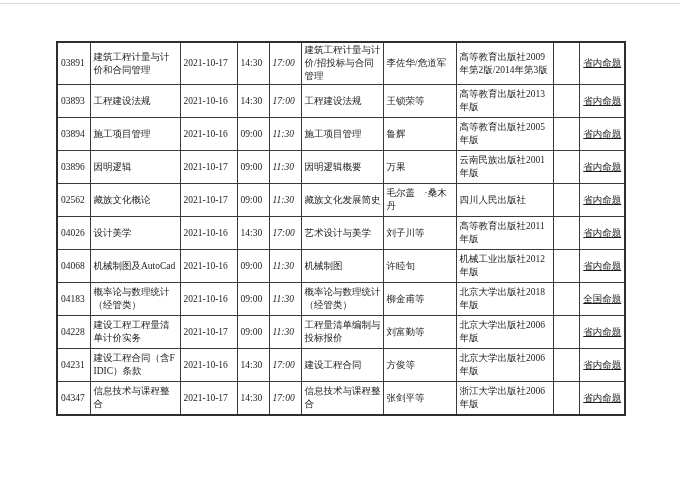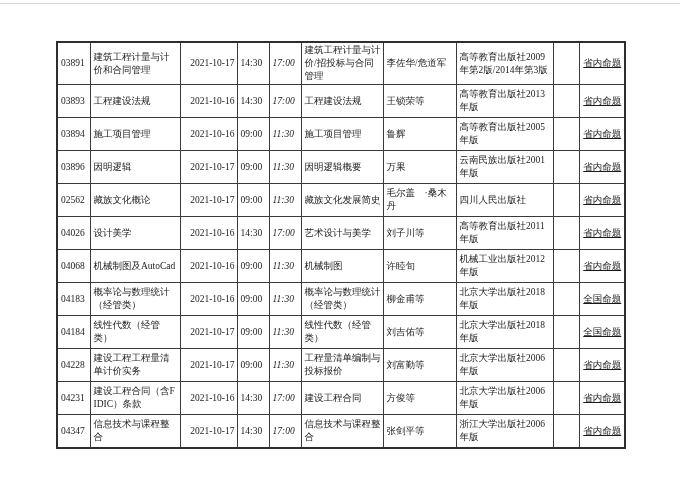--- a/index.html
+++ b/index.html
@@ -47,21 +47,21 @@
   col.c-date      { width: 57px; }
   col.c-start     { width: 32px; }
   col.c-end       { width: 32px; }
   col.c-textbook  { width: 82px; }
   col.c-author    { width: 73px; }
   col.c-publisher { width: 97px; }
   col.c-note      { width: 26px; }
   col.c-scope     { width: 46px; }
 
   td.col-code   { text-align: left; white-space: nowrap; padding: 1px; }
-  td.col-date   { text-align: right; white-space: nowrap; padding: 1px; }
+  td.col-date   { text-align: left; white-space: nowrap; padding: 1px; }
   td.col-start  { white-space: nowrap; padding: 1px; }
   td.col-end    { text-align: left; white-space: nowrap; padding: 1px; font-style: italic; }
   td.col-scope  { text-align: center; white-space: nowrap; padding: 1px 0; text-decoration: underline; }
   td.col-course, td.col-textbook, td.col-author, td.col-publisher { text-align: left; }
 </style>
 </head>
 <body>
 
 <div class="page-top-edge"></div>
 
@@ -169,32 +169,20 @@
         <td class="col-date">2021-10-16</td>
         <td class="col-start">09:00</td>
         <td class="col-end">11:30</td>
         <td class="col-textbook">概率论与数理统计（经管类）</td>
         <td class="col-author">柳金甫等</td>
         <td class="col-publisher">北京大学出版社2018年版</td>
         <td class="col-note"></td>
         <td class="col-scope">全国命题</td>
       </tr>
       <tr>
-        <td class="col-code">04184</td>
-        <td class="col-course">线性代数（经管类）</td>
-        <td class="col-date">2021-10-17</td>
-        <td class="col-start">09:00</td>
-        <td class="col-end">11:30</td>
-        <td class="col-textbook">线性代数（经管类）</td>
-        <td class="col-author">刘吉佑等</td>
-        <td class="col-publisher">北京大学出版社2018年版</td>
-        <td class="col-note"></td>
-        <td class="col-scope">全国命题</td>
-      </tr>
-      <tr>
         <td class="col-code">04228</td>
         <td class="col-course">建设工程工程量清单计价实务</td>
         <td class="col-date">2021-10-17</td>
         <td class="col-start">09:00</td>
         <td class="col-end">11:30</td>
         <td class="col-textbook">工程量清单编制与投标报价</td>
         <td class="col-author">刘富勤等</td>
         <td class="col-publisher">北京大学出版社2006年版</td>
         <td class="col-note"></td>
         <td class="col-scope">省内命题</td>

